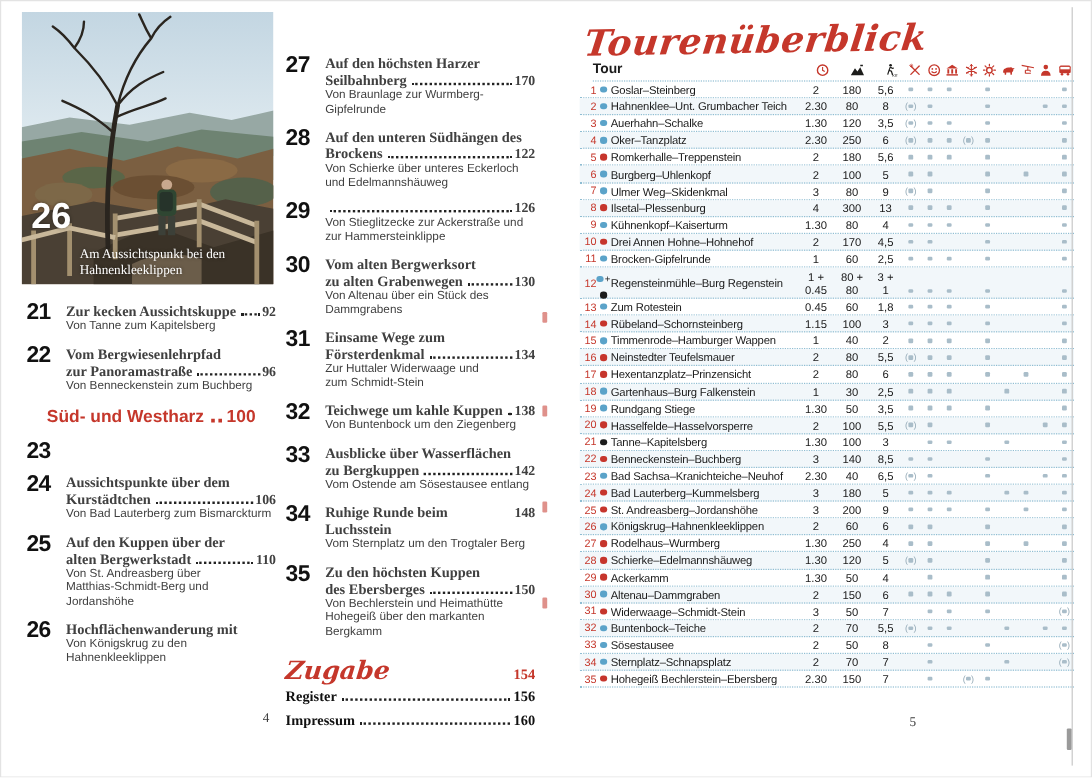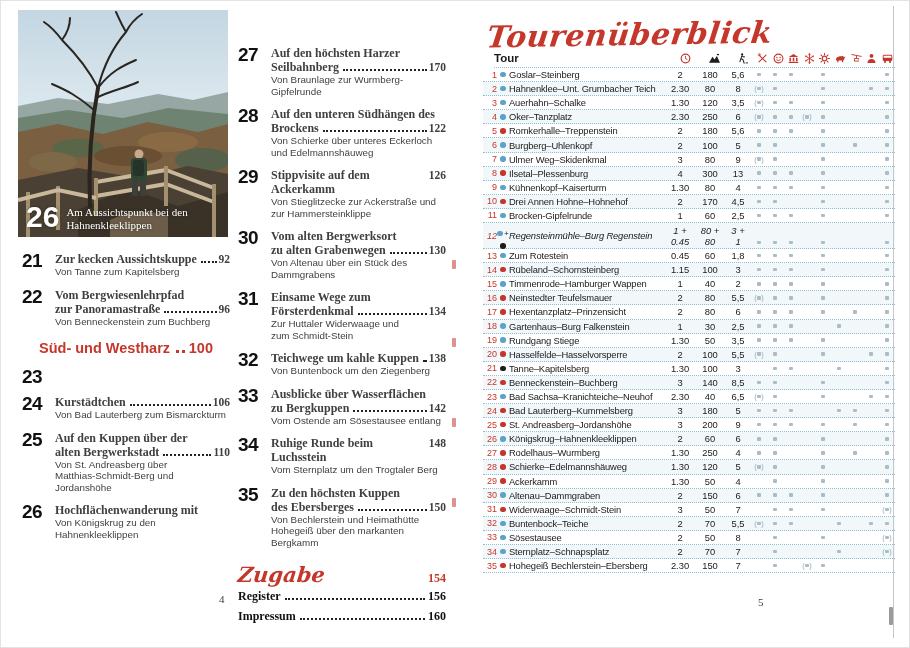--- a/index.html
+++ b/index.html
@@ -13,21 +13,21 @@
   html,body{margin:0;padding:0;background:#ffffff;}
   .spread{position:relative;width:910px;height:648px;background:#fff;overflow:hidden;
           box-shadow:inset 0 0 0 1px #e3e3e3;font-family:"Liberation Sans",sans-serif;color:var(--ink);}
 
   
   .photo{position:absolute;left:18px;top:10px;width:210px;height:227px;overflow:hidden;}
   .photo svg{display:block}
   .pcap{position:absolute;left:8px;bottom:6px;display:flex;align-items:flex-start;color:#fff;
         text-shadow:0 0 3px rgba(0,0,0,.45);}
   .pcap .n{font:700 30px/28px "Liberation Sans",sans-serif;margin-right:7px;}
-  .pcap .t{font:400 11px/12.5px "Liberation Serif",serif;padding-top:3px;}
+  .pcap .t{font:400 11px/12.5px "Liberation Serif",serif;padding-top:3px;margin-top:36px;}
 
   .toc-col{position:absolute;width:208px;}
   #col1{left:22px;top:252px;}
   #col2{left:238px;top:46px;}
 
   .entry{display:flex;margin-bottom:10px;}
   .enum{width:33px;font:700 19px/17px "Liberation Sans",sans-serif;letter-spacing:-.5px;color:#111;}
   .etext{flex:1;min-width:0;}
   .tline{display:flex;align-items:baseline;font:700 12px/14px "Liberation Serif",serif;color:#404040;}
   .tline .lead{flex:1;border-bottom:2px dotted #222;margin:0 2px 2px 4px;}
@@ -57,21 +57,21 @@
   .hc{display:flex;justify-content:center;align-items:flex-end;}
   .hc.tourlab{width:182px;justify-content:flex-start;font:700 11.5px "Liberation Sans",sans-serif;}
   .hc.w30{width:30px}.hc.w26{width:26px}.hc.w16{width:16px}
   .hicon{color:var(--red);display:inline-flex;}
   .hicon.black{color:#1d1d1b;}
   .hicon svg{width:11px;height:11px;}
   .hicon.wide svg{width:13px;height:12px;}
 
   .trow{display:flex;align-items:center;height:13.1px;border-bottom:1px dotted var(--sep);}
   .tbody .trow:nth-child(even){background:#f2f7fa;}
-  .trow.double{height:25px;font-style:italic;}
+  .trow.double{height:25px;}
   .cnum{width:14px;text-align:right;color:var(--red);font-size:9px;}
   .cdot{width:12px;display:flex;justify-content:center;align-items:center;}
   .cdot .stack{display:flex;flex-direction:column;align-items:center;gap:3px;}
   .lvl{width:5.5px;height:5.5px;border-radius:50%;display:inline-block;}
   .lvl.blue{background:var(--blue);}.lvl.red{background:#c6352c;}.lvl.black{background:#1c1c1c;}
   .plus{font-size:8px;color:#1a1a1a;margin-left:1px;line-height:5px;}
   .cname{width:156px;font-size:9.4px;letter-spacing:-.15px;white-space:nowrap;overflow:hidden;}
   .cval{width:30px;text-align:center;font-size:9.4px;}
   .cval.km{width:26px;}
   .cval div{line-height:11px;}
@@ -179,20 +179,23 @@
         <span class="lead"></span>
         <span class="pg">100</span>
       </div>
       <div class="entry">
         <span class="enum">23</span>
       </div>
       <div class="entry">
         <span class="enum">24</span>
         <div class="etext">
           <div class="tline">
+            <span>Aussichtspunkte über dem</span>
+          </div>
+          <div class="tline">
             <span>Kurstädtchen</span>
             <span class="lead"></span>
             <span class="pg">106</span>
           </div>
           <div class="sline">Von Bad Lauterberg zum Bismarckturm</div>
         </div>
       </div>
       <div class="entry">
         <span class="enum">25</span>
         <div class="etext">
@@ -245,21 +248,20 @@
             <span class="pg">122</span>
           </div>
           <div class="sline">Von Schierke über unteres Eckerloch</div>
           <div class="sline">und Edelmannshäuweg</div>
         </div>
       </div>
       <div class="entry">
         <span class="enum">29</span>
         <div class="etext">
           <div class="tline">
-            <span>Stippvisite auf dem Ackerkamm</span>
             <span class="lead"></span>
             <span class="pg">126</span>
           </div>
           <div class="sline">Von Stieglitzecke zur Ackerstraße und</div>
           <div class="sline">zur Hammersteinklippe</div>
         </div>
       </div>
       <div class="entry">
         <span class="enum">30</span>
         <div class="etext">

